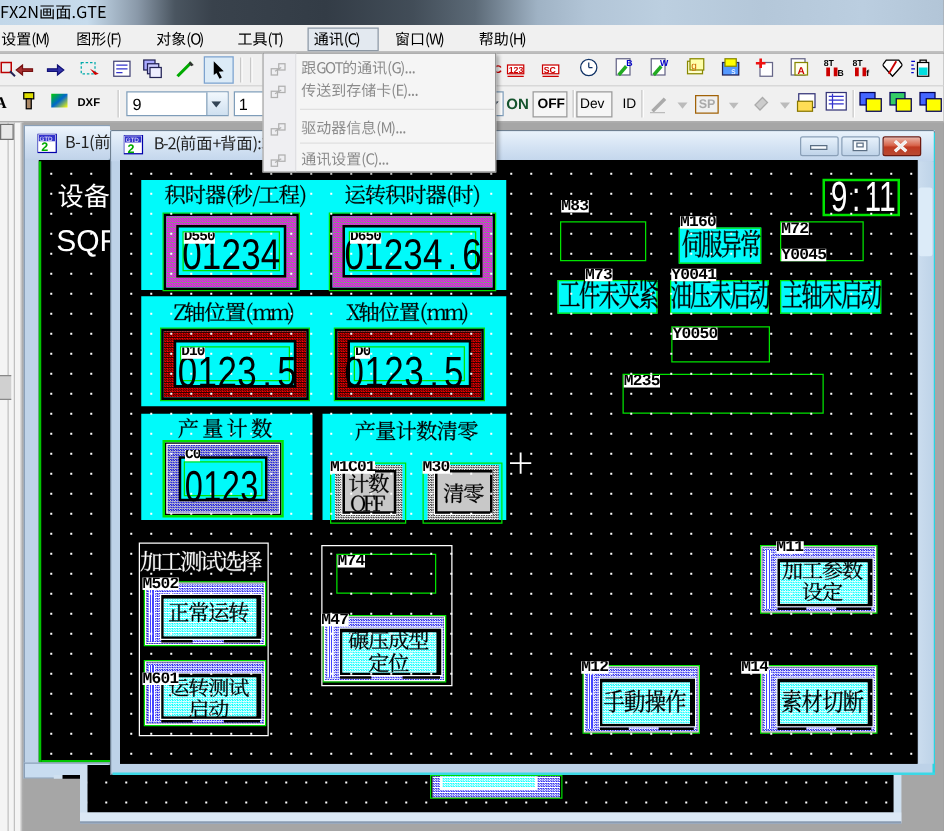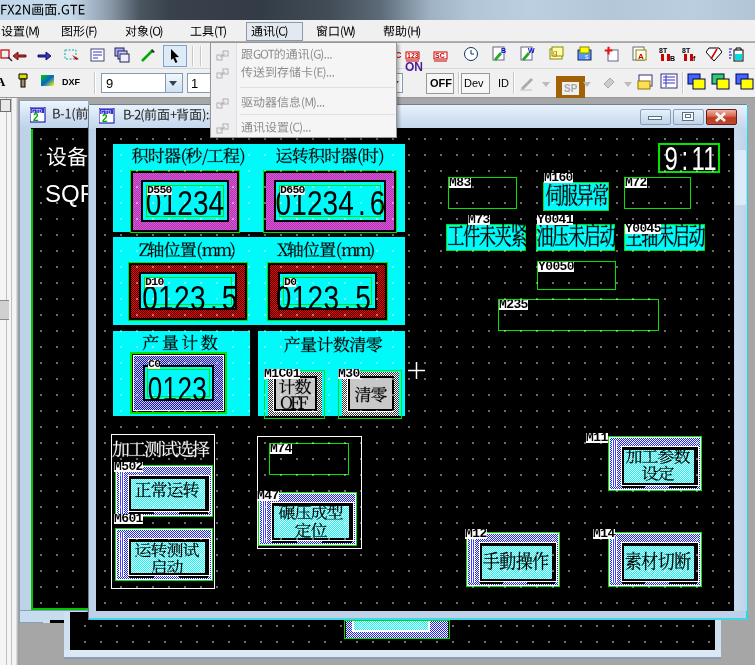--- a/index.html
+++ b/index.html
@@ -327,34 +327,34 @@
 <div class="a" style="left:106px;top:76px;font:13px 'Liberation Sans';color:#000">9</div>
 <div class="a" style="left:165px;top:74px;width:17px;height:18px;background:linear-gradient(#f2f8fd,#cfe0f0);border-left:1px solid #7f9db9"></div>
 <svg class="a" style="left:169px;top:81px" width="9" height="6">
       <path d="M0 0 h8 l-4 5 z" fill="#345"></path>
     </svg>
 <div class="a" style="left:187px;top:73px;width:216px;height:20px;background:#fff;border:1px solid #7f9db9"></div>
 <div class="a" style="left:191px;top:76px;font:13px 'Liberation Sans';color:#000">1</div>
 <svg class="a" style="left:391px;top:81px" width="9" height="6">
       <path d="M0 0 h8 l-4 5 z" fill="#345"></path>
     </svg>
-<div class="a" style="left:405px;top:60px;font:bold 12px 'Liberation Sans';color:#4c1d95">ON</div>
+<div class="a" style="left:405px;top:76px;font:bold 12px 'Liberation Sans';color:#14532d">ON</div>
 <div class="a" style="left:426px;top:73px;width:28px;height:21px;background:#f6f6f6;border:1px solid #999"></div>
 <div class="a" style="left:430px;top:77px;font:bold 11px 'Liberation Sans';color:#000">OFF</div>
 <div class="a" style="left:458px;top:72px;width:2px;height:22px;border-left:1px solid #c8c8c8;border-right:1px solid #fff"></div>
 <div class="a" style="left:461px;top:73px;width:29px;height:21px;background:#f6f6f6;border:1px solid #999"></div>
 <div class="a" style="left:464px;top:77px;font:11px 'Liberation Sans';color:#000">Dev</div>
 <div class="a" style="left:498px;top:77px;font:11px 'Liberation Sans';color:#000">ID</div>
 <div class="a" style="left:513px;top:72px;width:2px;height:22px;border-left:1px solid #c8c8c8;border-right:1px solid #fff"></div>
 <svg class="a" style="left:518px;top:74px" width="34" height="18">
       <path d="M3 14 L13 4 l2 2 -10 10 z" fill="#aaa"></path>
       <line x1="2" y1="16" x2="14" y2="16" stroke="#bbb"></line>
       <path d="M24 8 h8 l-4 5 z" fill="#bbb"></path>
     </svg>
-<div class="a" style="left:556px;top:76px;font:bold 10px 'Liberation Sans';color:#aaa;border:6px solid #a16207;padding:1px 2px">SP</div>
+<div class="a" style="left:556px;top:76px;font:bold 10px 'Liberation Sans';color:#aaa;border:1px solid #a16207;padding:1px 2px">SP</div>
 <svg class="a" style="left:583px;top:82px" width="10" height="6">
       <path d="M0 0 h8 l-4 5 z" fill="#bbb"></path>
     </svg>
 <svg class="a" style="left:600px;top:74px" width="34" height="18">
       <path d="M4 10 l6 -6 4 4 -6 6 z" fill="#ccc" stroke="#aaa"></path>
       <path d="M24 8 h8 l-4 5 z" fill="#bbb"></path>
     </svg>
 <svg class="a" style="left:637px;top:73px" width="20" height="18">
       <rect x="2" y="2" width="13" height="11" fill="#fff" stroke="#337"></rect>
       <rect x="1" y="8" width="12" height="8" fill="#fd5" stroke="#870"></rect>
@@ -581,21 +581,21 @@
 <div class="a" style="left:251px;top:248px;width:47px;height:36px;background:#fff"></div>
 <div class="a" style="left:252px;top:248px;width:46px;height:35px;border:2px solid #000;background:#c8c8c8"></div>
 <div class="lbl" style="left:242px;top:241px">M30</div>
 <svg style="position:absolute;left:258.5px;top:258.0px;overflow:visible;" width="32" height="18">
         <use href="#s6e05" fill="#000" stroke="#000" stroke-width="14" transform="translate(-0.5 15.0) scale(0.01700 -0.01700)"></use>
         <use href="#s96f6" fill="#000" stroke="#000" stroke-width="14" transform="translate(15.5 15.0) scale(0.01700 -0.01700)"></use>
       </svg>
 <div class="a" style="left:562px;top:15px;width:62px;height:30px;background:#000;border:2px solid #00e400"></div>
 <div class="num" style="left:568.6px;top:24.0px;font-size:24px;line-height:24px;letter-spacing:0.16px;color:#fff;transform:scaleY(1.41)">9<span style="padding:0 3.4px;letter-spacing:0">:</span>11</div>
 <div class="a" style="left:352px;top:49px;width:69px;height:32px;border:1px solid #00e400"></div>
-<div class="lbl" style="left:353px;top:50px">M83</div>
+<div class="lbl" style="left:353px;top:32px">M83</div>
 <div class="a" style="left:447px;top:54px;width:66px;height:29px;background:#00fafa;border:1px solid #00e400"></div>
 <svg style="position:absolute;left:449.8px;top:55.0px;overflow:visible;" width="62" height="25">
         <use href="#s4f3a" fill="#000" stroke="#000" stroke-width="14" transform="translate(-0.7 21.1) scale(0.01700 -0.02400)"></use>
         <use href="#s670d" fill="#000" stroke="#000" stroke-width="14" transform="translate(14.9 21.1) scale(0.01700 -0.02400)"></use>
         <use href="#s5f02" fill="#000" stroke="#000" stroke-width="14" transform="translate(30.5 21.1) scale(0.01700 -0.02400)"></use>
         <use href="#s5e38" fill="#000" stroke="#000" stroke-width="14" transform="translate(46.1 21.1) scale(0.01700 -0.02400)"></use>
       </svg>
 <div class="lbl" style="left:448px;top:45px">M160</div>
 <div class="a" style="left:528px;top:49px;width:67px;height:32px;border:1px solid #00e400"></div>
 <div class="lbl" style="left:529px;top:50px">M72</div>
@@ -618,21 +618,21 @@
       </svg>
 <div class="lbl" style="left:441px;top:87px">Y0041</div>
 <div class="a" style="left:528px;top:96px;width:81px;height:27px;background:#00fafa;border:1px solid #00e400"></div>
 <svg style="position:absolute;left:530.0px;top:94.0px;overflow:visible;" width="79" height="28">
         <use href="#s4e3b" fill="#000" stroke="#000" stroke-width="14" transform="translate(-0.6 22.9) scale(0.01700 -0.02600)"></use>
         <use href="#s8f74" fill="#000" stroke="#000" stroke-width="14" transform="translate(15.2 22.9) scale(0.01700 -0.02600)"></use>
         <use href="#s672a" fill="#000" stroke="#000" stroke-width="14" transform="translate(31.0 22.9) scale(0.01700 -0.02600)"></use>
         <use href="#s542f" fill="#000" stroke="#000" stroke-width="14" transform="translate(46.8 22.9) scale(0.01700 -0.02600)"></use>
         <use href="#s52a8" fill="#000" stroke="#000" stroke-width="14" transform="translate(62.6 22.9) scale(0.01700 -0.02600)"></use>
       </svg>
-<div class="lbl" style="left:529px;top:96px">Y0045</div>
+<div class="lbl" style="left:529px;top:71px">Y0045</div>
 <div class="a" style="left:441px;top:133px;width:79px;height:29px;border:1px solid #00e400"></div>
 <div class="lbl" style="left:442px;top:134px">Y0050</div>
 <div class="a" style="left:402px;top:171px;width:161px;height:32px;border:1px solid #00e400"></div>
 <div class="lbl" style="left:403px;top:172px">M235</div>
 <div class="a" style="left:19px;top:337px;width:98px;height:52px;border:1px solid #00e400"></div>
 <div class="a" style="left:20px;top:338px;width:96px;height:50px;border:1px solid #fff"></div>
 <div class="a dzBW" style="left:21px;top:339px;width:94px;height:48px;"></div>
 <div class="a" style="left:23px;top:341px;width:5px;height:44px;background:repeating-linear-gradient(90deg,#fff 0 1px,#44f 1px 2px)"></div>
 <div class="a" style="left:32px;top:347px;width:82px;height:37px;background:#fff"></div>
 <div class="a" style="left:33px;top:348px;width:80px;height:35px;border-top:3px solid #000;border-right:4px solid #000;border-left:2px solid #000;border-bottom:2px solid #000;background:#c6f8f8"></div>
@@ -648,21 +648,21 @@
       </svg>
 <div class="a" style="left:19px;top:400px;width:98px;height:53px;border:1px solid #00e400"></div>
 <div class="a" style="left:20px;top:401px;width:96px;height:51px;border:1px solid #fff"></div>
 <div class="a dzBW" style="left:21px;top:402px;width:94px;height:49px;"></div>
 <div class="a" style="left:23px;top:404px;width:5px;height:45px;background:repeating-linear-gradient(90deg,#fff 0 1px,#44f 1px 2px)"></div>
 <div class="a" style="left:32px;top:410px;width:82px;height:38px;background:#fff"></div>
 <div class="a" style="left:33px;top:411px;width:80px;height:36px;border-top:3px solid #000;border-right:4px solid #000;border-left:2px solid #000;border-bottom:2px solid #000;background:#c6f8f8"></div>
 <div class="a dzCW" style="left:35px;top:414px;width:74px;height:31px;"></div>
 <div class="a" style="left:33px;top:448px;width:24.6px;height:2px;background:#000"></div>
 <div class="a" style="left:82.84px;top:448px;width:28.7px;height:2px;background:#000"></div>
-<div class="lbl" style="left:18px;top:386px">M601</div>
+<div class="lbl" style="left:18px;top:410px">M601</div>
 <svg style="position:absolute;left:39.0px;top:414.0px;overflow:visible;" width="64" height="17">
         <use href="#s8fd0" fill="#000" stroke="#000" stroke-width="14" transform="translate(-0.5 14.1) scale(0.01700 -0.01600)"></use>
         <use href="#s8f6c" fill="#000" stroke="#000" stroke-width="14" transform="translate(15.5 14.1) scale(0.01700 -0.01600)"></use>
         <use href="#s6d4b" fill="#000" stroke="#000" stroke-width="14" transform="translate(31.5 14.1) scale(0.01700 -0.01600)"></use>
         <use href="#s8bd5" fill="#000" stroke="#000" stroke-width="14" transform="translate(47.5 14.1) scale(0.01700 -0.01600)"></use>
       </svg>
 <svg style="position:absolute;left:55.0px;top:431.0px;overflow:visible;" width="32" height="17">
         <use href="#s542f" fill="#000" stroke="#000" stroke-width="14" transform="translate(-0.5 14.1) scale(0.01700 -0.01600)"></use>
         <use href="#s52a8" fill="#000" stroke="#000" stroke-width="14" transform="translate(15.5 14.1) scale(0.01700 -0.01600)"></use>
       </svg>
@@ -688,21 +688,21 @@
       </svg>
 <div class="a" style="left:512px;top:308px;width:94px;height:55px;border:1px solid #00e400"></div>
 <div class="a" style="left:513px;top:309px;width:92px;height:53px;border:1px solid #fff"></div>
 <div class="a dzBW" style="left:514px;top:310px;width:90px;height:51px;"></div>
 <div class="a" style="left:516px;top:312px;width:5px;height:47px;background:repeating-linear-gradient(90deg,#fff 0 1px,#44f 1px 2px)"></div>
 <div class="a" style="left:525px;top:318px;width:78px;height:40px;background:#fff"></div>
 <div class="a" style="left:526px;top:319px;width:76px;height:38px;border-top:3px solid #000;border-right:4px solid #000;border-left:2px solid #000;border-bottom:2px solid #000;background:#c6f8f8"></div>
 <div class="a dzCW" style="left:528px;top:322px;width:70px;height:33px;"></div>
 <div class="a" style="left:526px;top:358px;width:23.4px;height:2px;background:#000"></div>
 <div class="a" style="left:573.36px;top:358px;width:27.3px;height:2px;background:#000"></div>
-<div class="lbl" style="left:490px;top:305px">M11</div>
+<div class="lbl" style="left:525px;top:305px">M11</div>
 <svg style="position:absolute;left:530.0px;top:320.0px;overflow:visible;" width="64" height="17">
         <use href="#s52a0" fill="#000" stroke="#000" stroke-width="14" transform="translate(-0.5 14.5) scale(0.01700 -0.01650)"></use>
         <use href="#s5de5" fill="#000" stroke="#000" stroke-width="14" transform="translate(15.5 14.5) scale(0.01700 -0.01650)"></use>
         <use href="#s53c2" fill="#000" stroke="#000" stroke-width="14" transform="translate(31.5 14.5) scale(0.01700 -0.01650)"></use>
         <use href="#s6570" fill="#000" stroke="#000" stroke-width="14" transform="translate(47.5 14.5) scale(0.01700 -0.01650)"></use>
       </svg>
 <svg style="position:absolute;left:546.0px;top:337.0px;overflow:visible;" width="32" height="17">
         <use href="#s8bbe" fill="#000" stroke="#000" stroke-width="14" transform="translate(-0.5 14.5) scale(0.01700 -0.01650)"></use>
         <use href="#s5b9a" fill="#000" stroke="#000" stroke-width="14" transform="translate(15.5 14.5) scale(0.01700 -0.01650)"></use>
       </svg>

